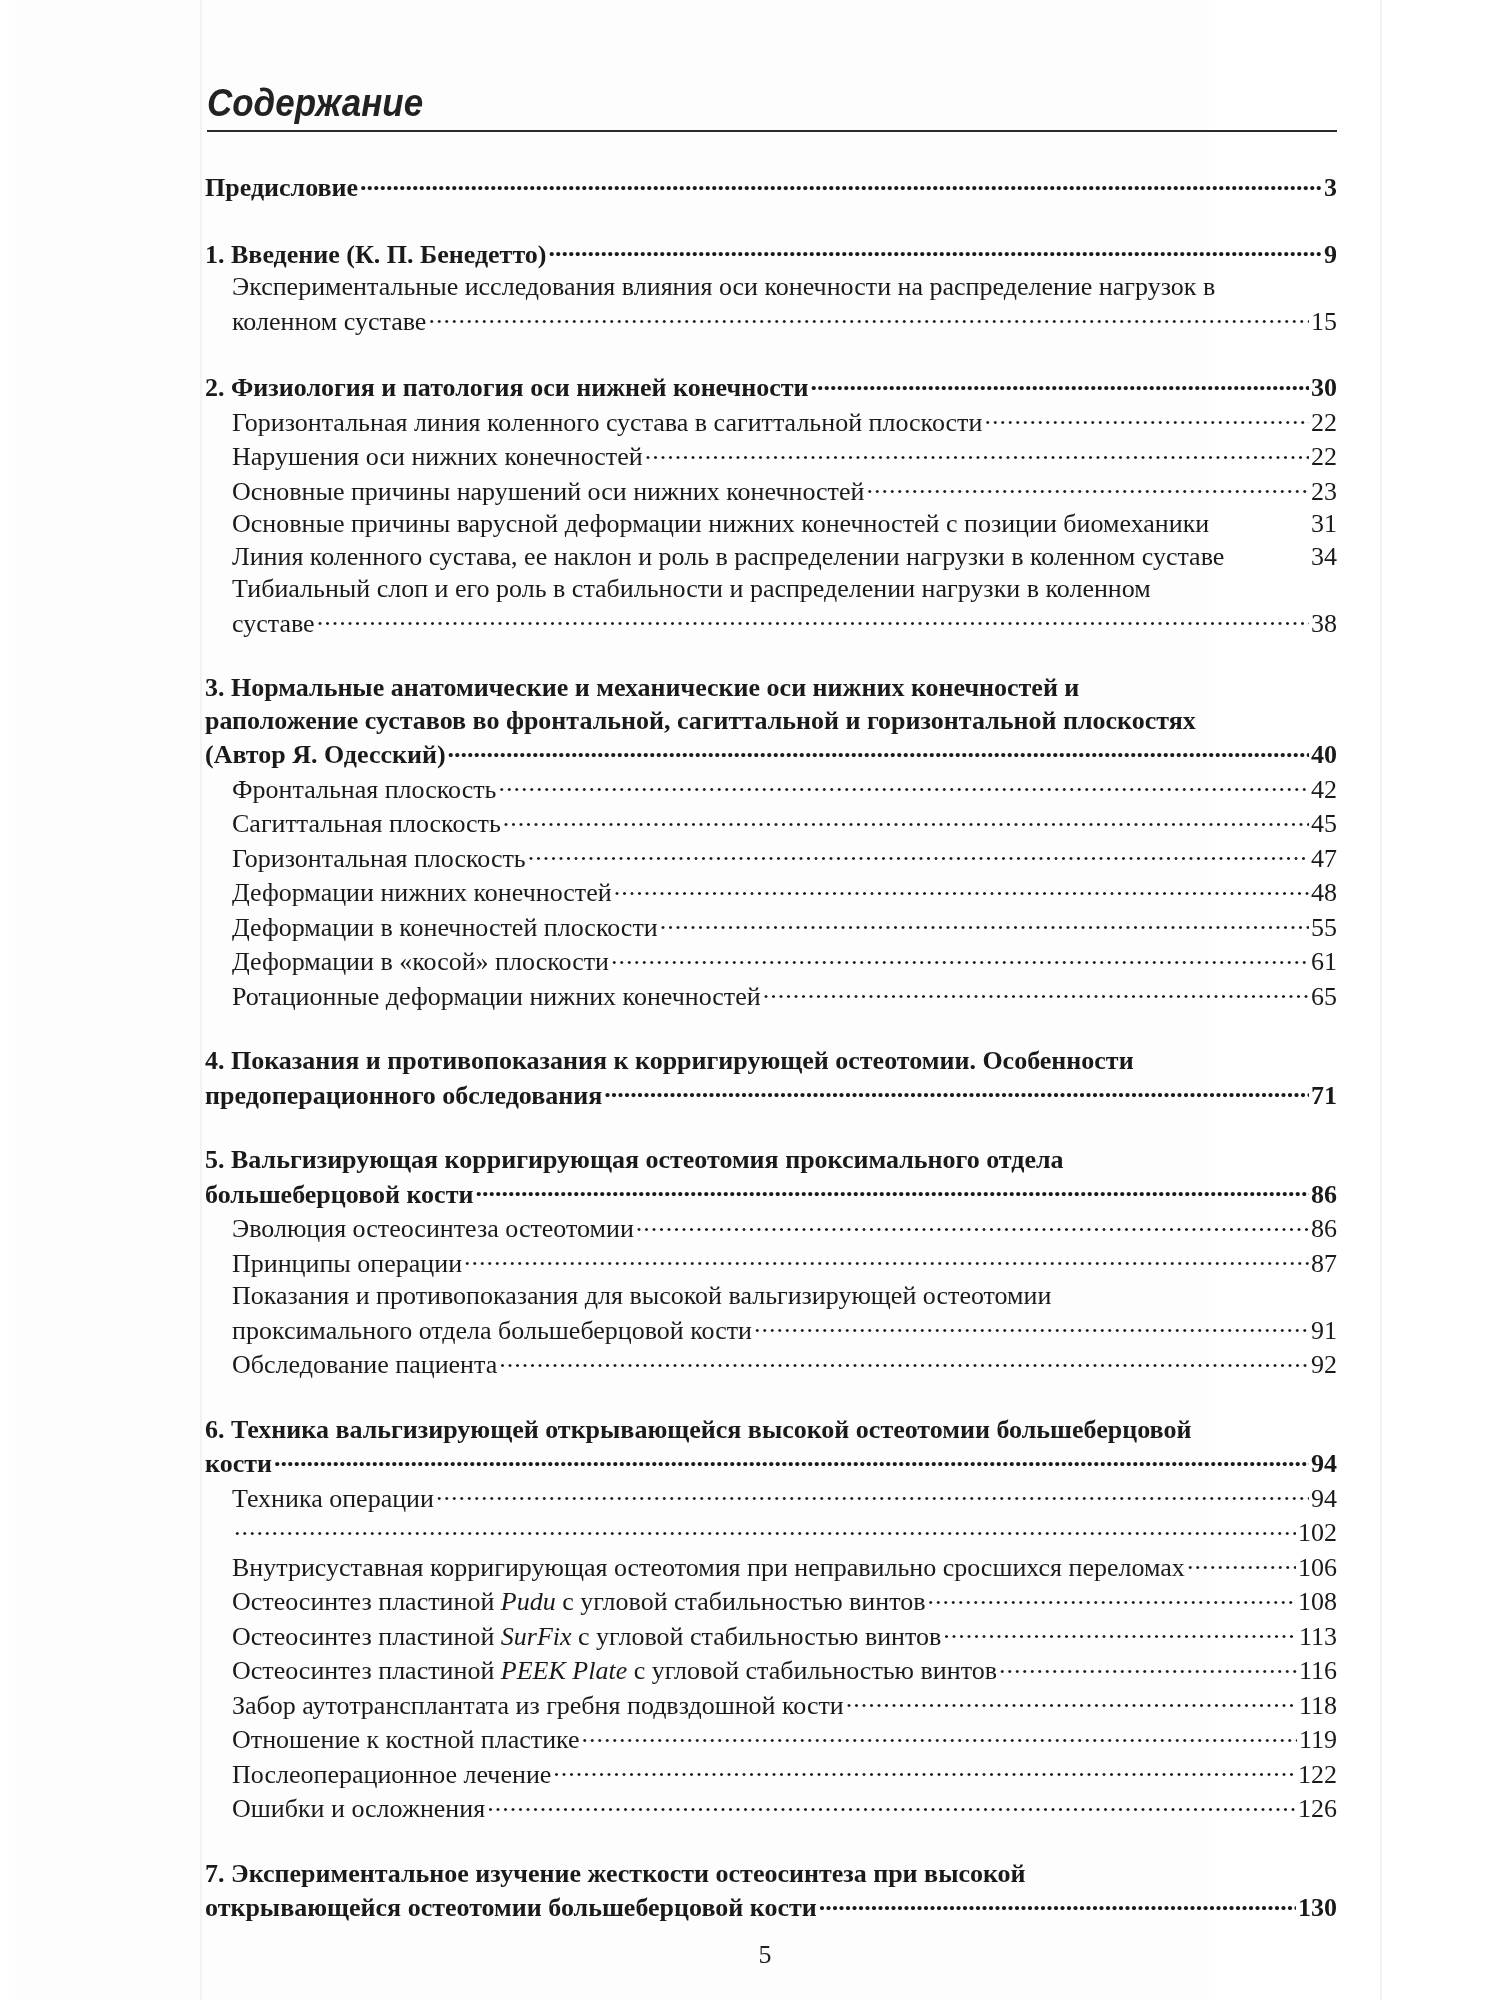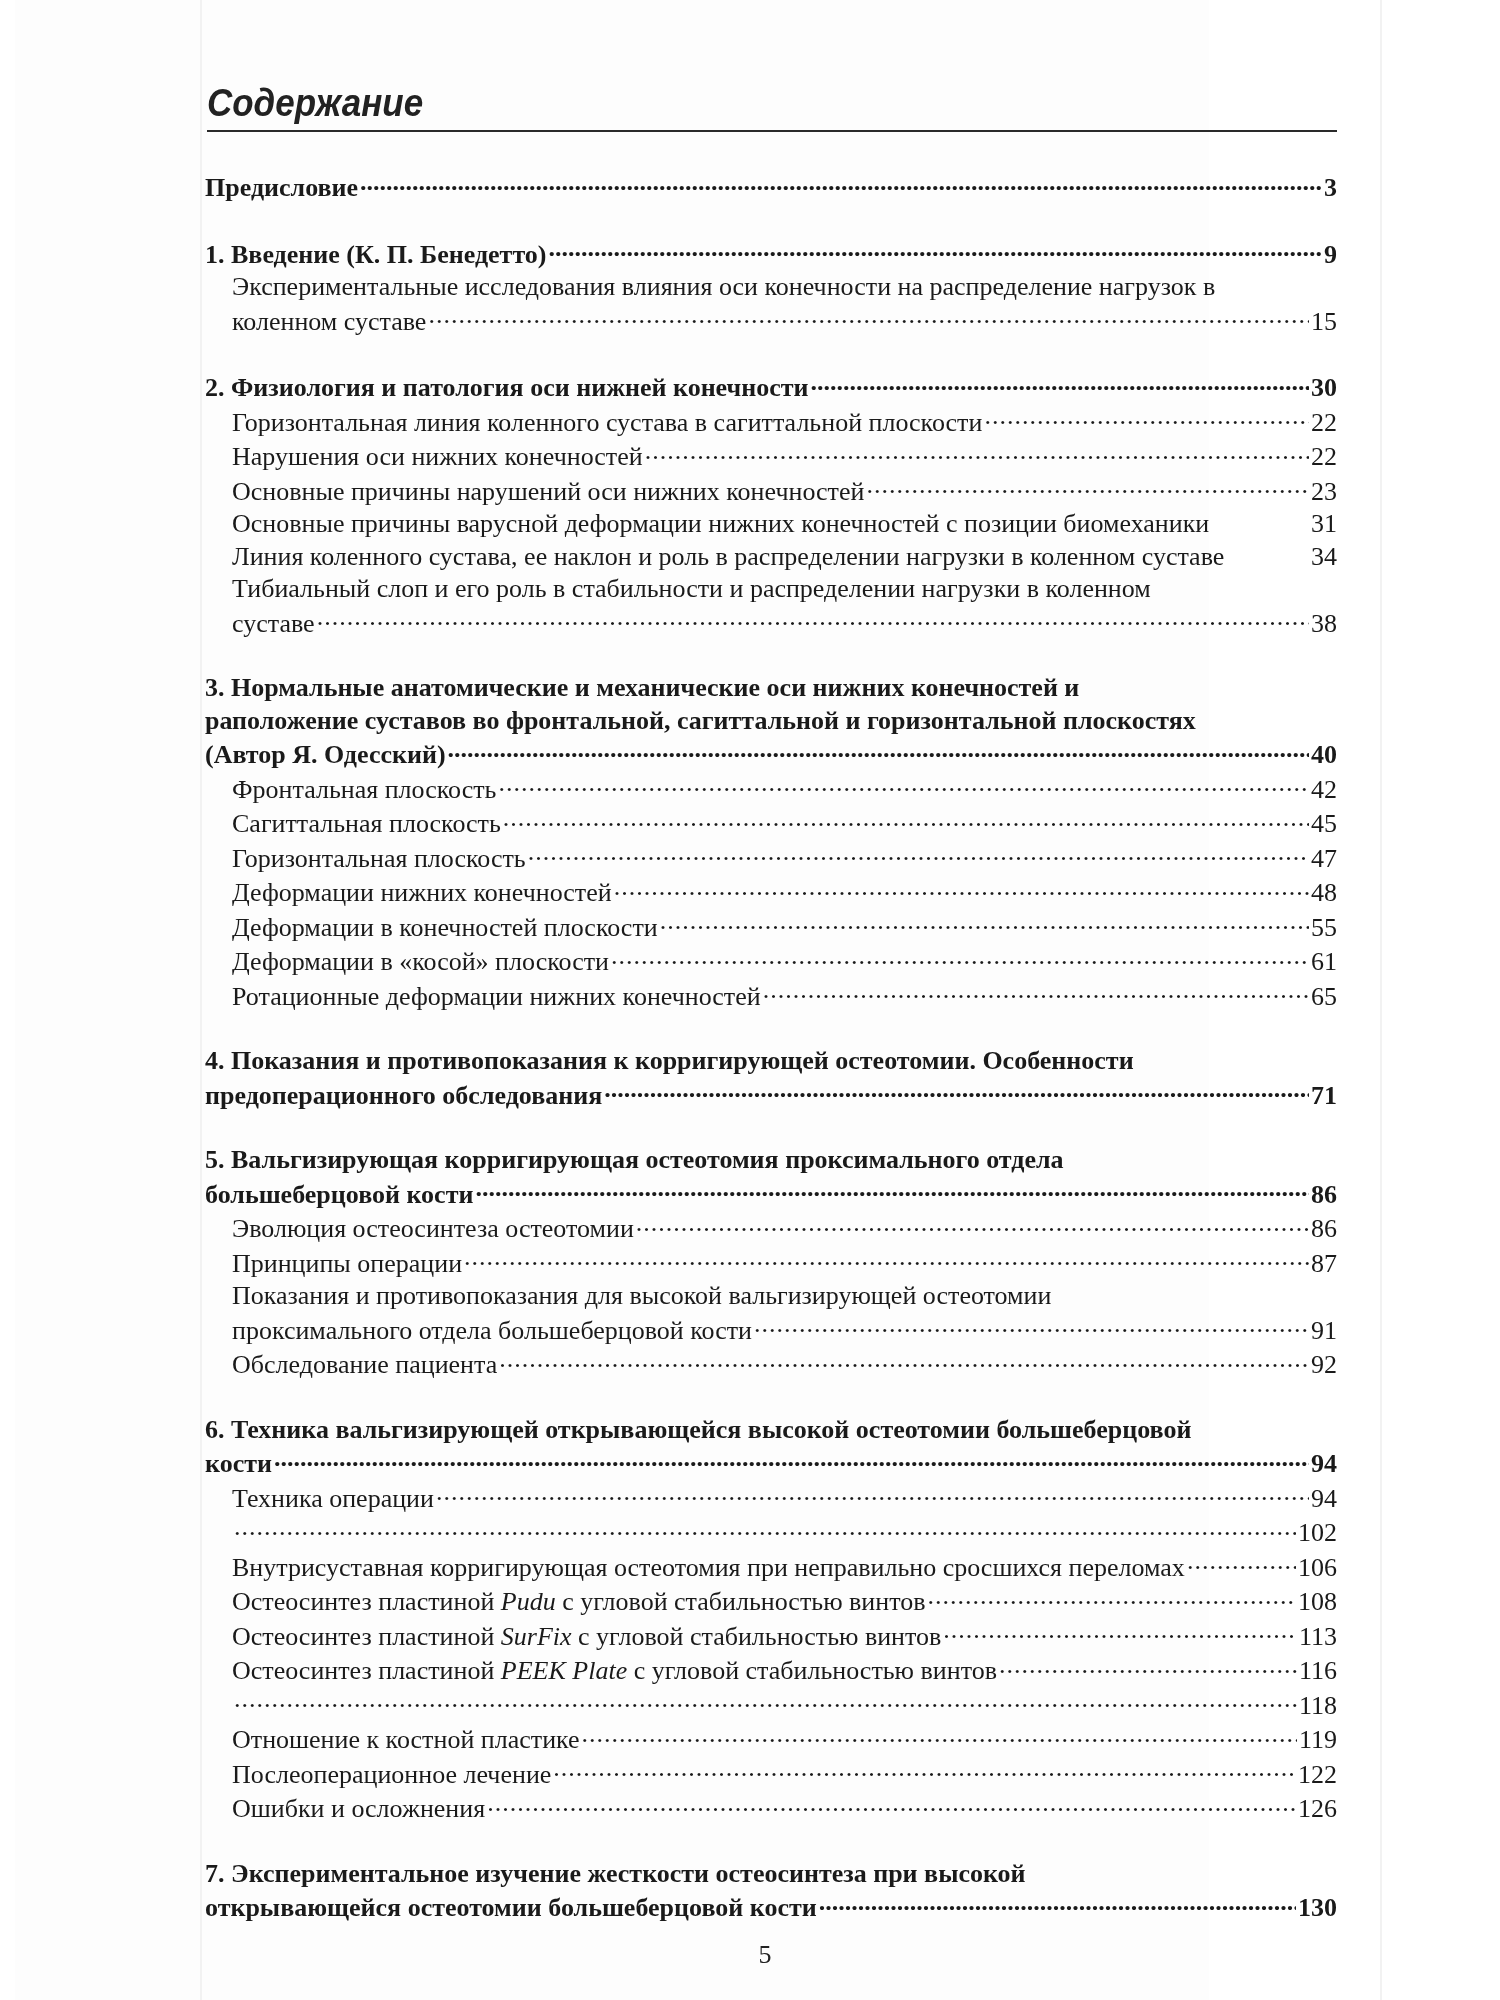--- a/index.html
+++ b/index.html
@@ -290,20 +290,21 @@
       </div>
       <div class="entry sub">
         <div class="line">
           <span class="text">Остеосинтез пластиной <i class="em">PEEK Plate</i> с угловой стабильностью винтов</span>
           <span class="leader"></span>
           <span class="page-no">116</span>
         </div>
       </div>
       <div class="entry sub">
         <div class="line">
+          <span class="text">Забор аутотрансплантата из гребня подвздошной кости</span>
           <span class="leader"></span>
           <span class="page-no">118</span>
         </div>
       </div>
       <div class="entry sub">
         <div class="line">
           <span class="text">Отношение к костной пластике</span>
           <span class="leader"></span>
           <span class="page-no">119</span>
         </div>

